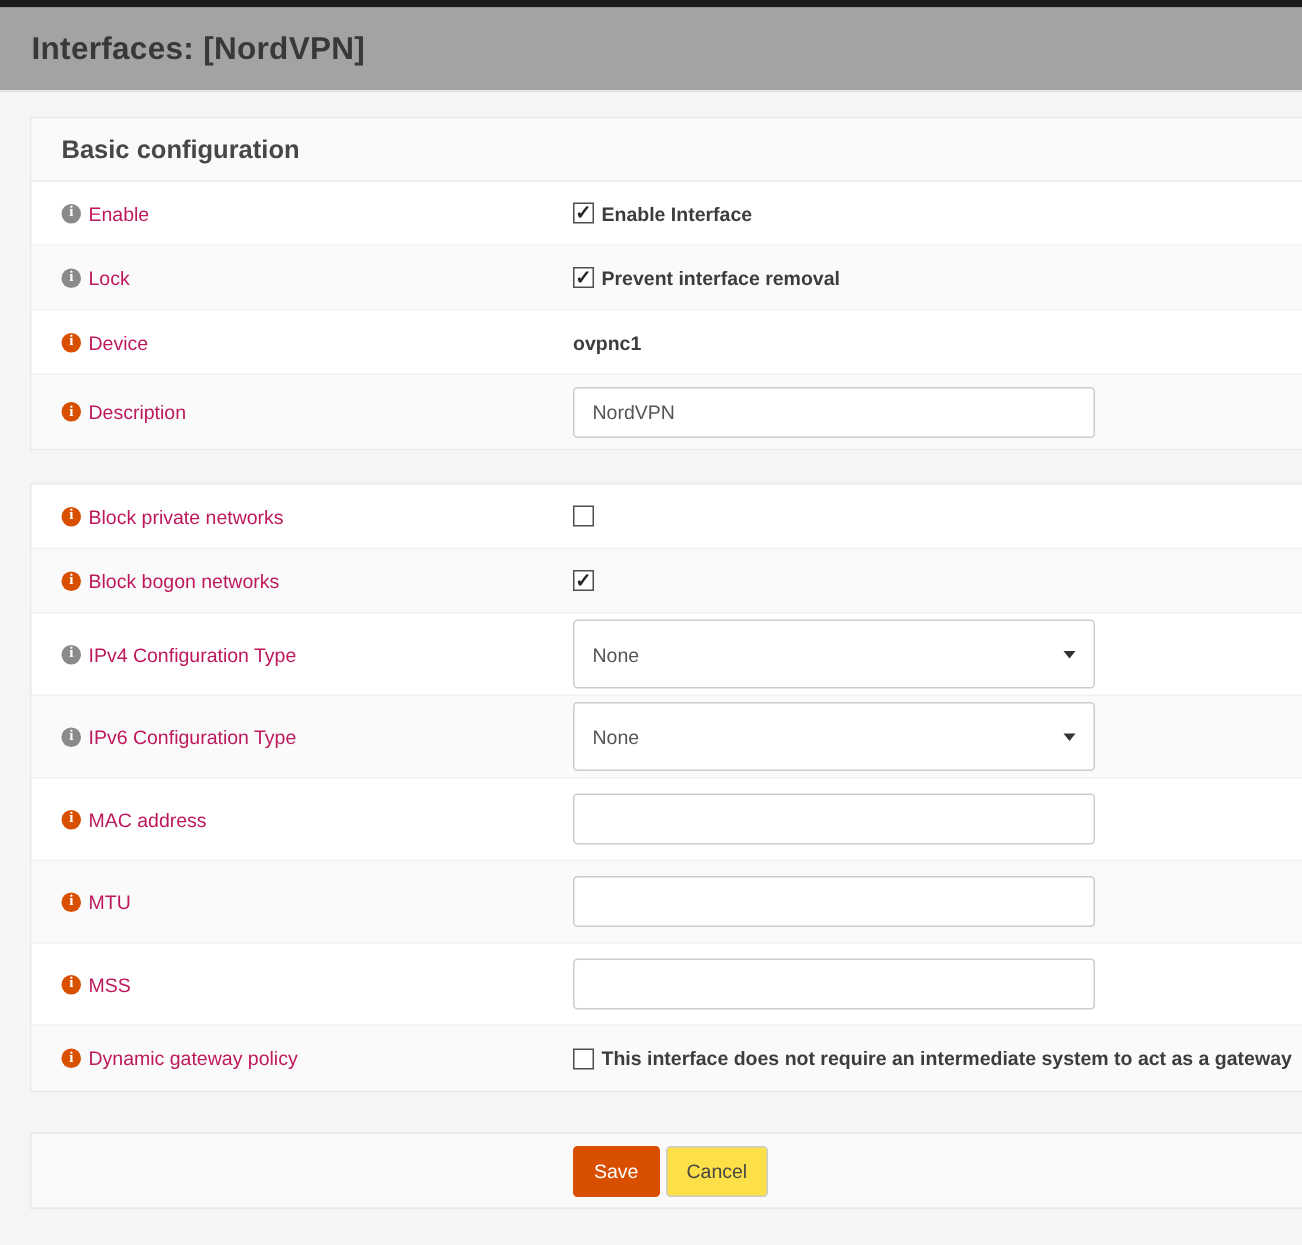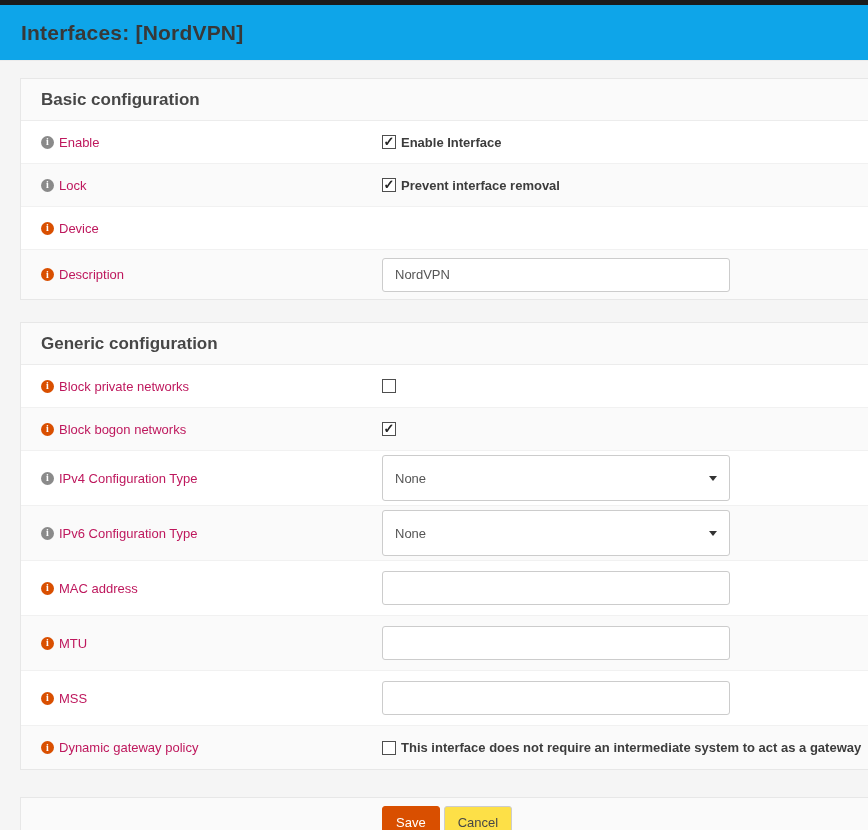--- a/index.html
+++ b/index.html
@@ -5,21 +5,21 @@
   * { margin:0; padding:0; box-sizing:border-box; }
   html,body { width:868px; height:830px; overflow:hidden; }
   body {
     font-family:"Liberation Sans", sans-serif;
     background:#f5f5f5;
     color:#484848;
     font-size:13px;
   }
   .topbar { height:5px; background:var(--topbar,#1b1b1b); width:100%; }
   .page-header {
-    background:#0ea5e9; height:56px; display:flex; align-items:center;
+    background:#a3a3a3; height:56px; display:flex; align-items:center;
     padding-left:21px; border-bottom:1px solid #ececec;
   }
   .page-header h1 {
     font-size:21px; font-weight:bold; color:#383838; letter-spacing:.2px;
   }
   .content { padding-top:17px; }
   .panel {
     margin-left:20px; background:#fff;
     border:1px solid #e7e7e7; border-right:none;
   }
@@ -127,35 +127,37 @@
           </span>
         <span class="cb-label">Prevent interface removal</span>
       </div>
     </div>
 
     <div class="row">
       <div class="label-cell">
         <span class="info-icon accent">i</span>
         <span class="lbl">Device</span>
       </div>
+      <div class="control-cell">
+        <span class="static-value">ovpnc1</span>
+      </div>
     </div>
 
     <div class="row alt med">
       <div class="label-cell">
         <span class="info-icon accent">i</span>
         <span class="lbl">Description</span>
       </div>
       <div class="control-cell">
         <input class="text-input" type="text" value="NordVPN" style="">
       </div>
     </div>
   </div>
 
   <div class="panel">
-    <div class="section-header">Generic configuration</div>
 
     <div class="row">
       <div class="label-cell">
         <span class="info-icon accent">i</span>
         <span class="lbl">Block private networks</span>
       </div>
       <div class="control-cell">
         <span class="checkbox"></span>
         <span class="cb-label"></span>
       </div>

